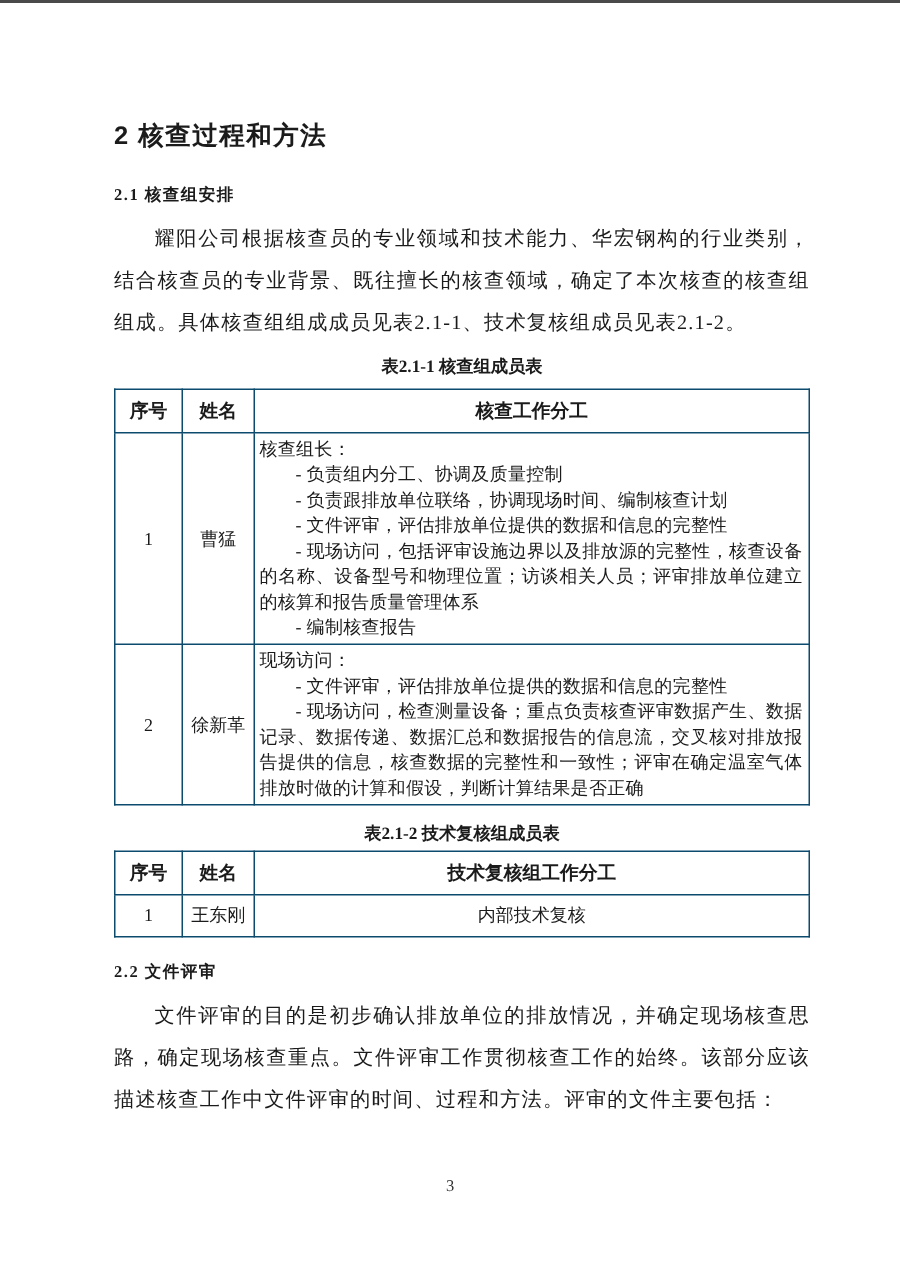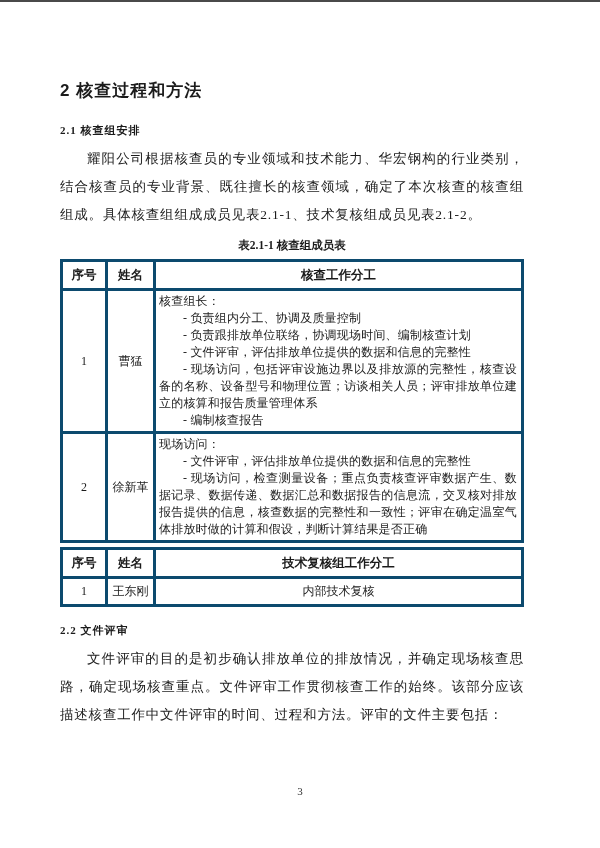--- a/index.html
+++ b/index.html
@@ -11,21 +11,21 @@
     position: relative;
     overflow: hidden;
   }
   .page {
     width: 600px; height: 848px;
     border-top: 2px solid #4a4a4a;
     position: relative;
   }
   .content {
     position: absolute;
-    left: 60px; top: 0;
+    left: 76px; top: 0;
     width: 464px;
   }
   h1.doc-h1 {
     margin-top: 78px;
     font-family: "Liberation Sans", "DejaVu Sans", sans-serif;
     font-weight: bold;
     font-size: 17px;
     line-height: 21px;
     letter-spacing: 1px;
   }
@@ -54,21 +54,21 @@
   .cap-1 { margin-top: 9px; }
   .cap-2 { margin-top: 12px; }
   table.doc-table {
     width: 464px;
     border-collapse: collapse;
     table-layout: fixed;
   }
   .tbl-1 { margin-top: 7px; }
   .tbl-2 { margin-top: 4px; }
   .doc-table th, .doc-table td {
-    border: 3px solid #0c4a6e;
+    border: 1px solid #0c4a6e;
     font-size: 12px;
     vertical-align: middle;
   }
   .doc-table th {
     font-weight: bold;
     font-size: 12.5px;
     text-align: center;
     height: 29px;
   }
   .col-no { width: 45px; }
@@ -140,20 +140,21 @@
         <td class="center-cell">徐新革</td>
         <td class="duties-cell">
           <p class="role">现场访问：</p>
           <p class="duty">- 文件评审，评估排放单位提供的数据和信息的完整性</p>
           <p class="duty">- 现场访问，检查测量设备；重点负责核查评审数据产生、数据记录、数据传递、数据汇总和数据报告的信息流，交叉核对排放报告提供的信息，核查数据的完整性和一致性；评审在确定温室气体排放时做的计算和假设，判断计算结果是否正确</p>
         </td>
       </tr>
     </tbody>
       </table>
 
+    <div class="caption cap-2">表2.1-2 技术复核组成员表</div>
 
     <table class="doc-table tbl-2">
       <colgroup>
         <col class="col-no">
           <col class="col-name">
           <col>
       </colgroup>
       <tbody>
           <tr>
         <th>序号</th>

